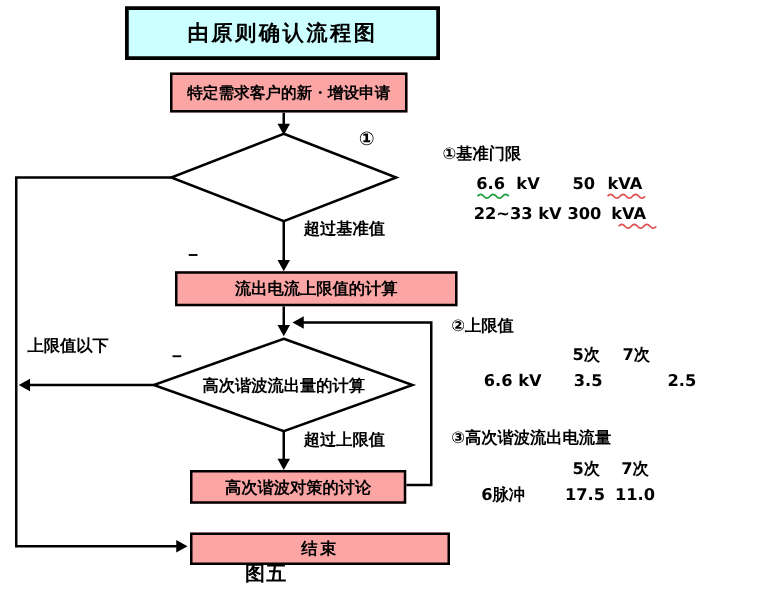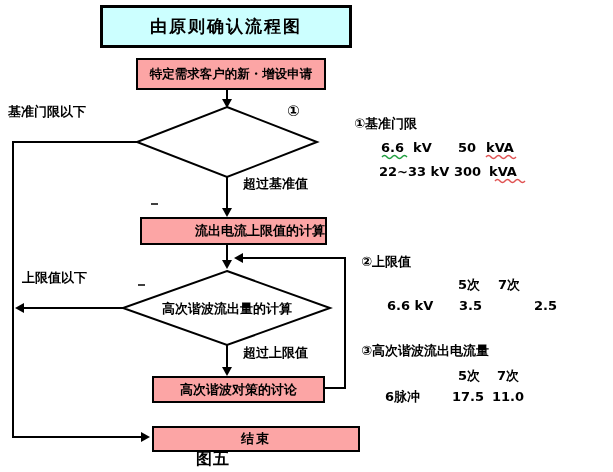--- a/index.html
+++ b/index.html
@@ -77,24 +77,23 @@
   <div class="titlebox" style="left:100px;top:5px;width:252px;height:43px;font-size:17px;letter-spacing:2px;">
     <span>由原则确认流程图</span>
   </div>
 
   <div class="fbox" style="left:136px;top:58px;width:190px;height:32px;font-size:12.5px;">
     <span>特定需求客户的新・增设申请</span>
   </div>
 
   <div class="lbl" style="left:287px;top:103px;font-size:15px;">①</div>
 
-  <div class="lbl" style="left:8px;top:105px;font-size:13px;">基准门限以下</div>
   <div class="lbl" style="left:243px;top:177px;font-size:13px;">超过基准值</div>
 
-  <div class="fbox" style="left:140px;top:217px;width:187px;height:28px;font-size:13px;justify-content:flex-end;">
+  <div class="fbox" style="left:140px;top:217px;width:226px;height:28px;font-size:13px;">
     <span>流出电流上限值的计算</span>
   </div>
 
   <div class="dtext" style="left:122px;top:300px;width:210px;font-size:13px;">高次谐波流出量的计算</div>
   <div class="lbl" style="left:22px;top:271px;font-size:13px;">上限值以下</div>
   <div class="lbl" style="left:243px;top:346px;font-size:13px;">超过上限值</div>
 
   <div class="fbox" style="left:152px;top:376px;width:173px;height:27px;font-size:13px;">
     <span>高次谐波对策的讨论</span>
   </div>

